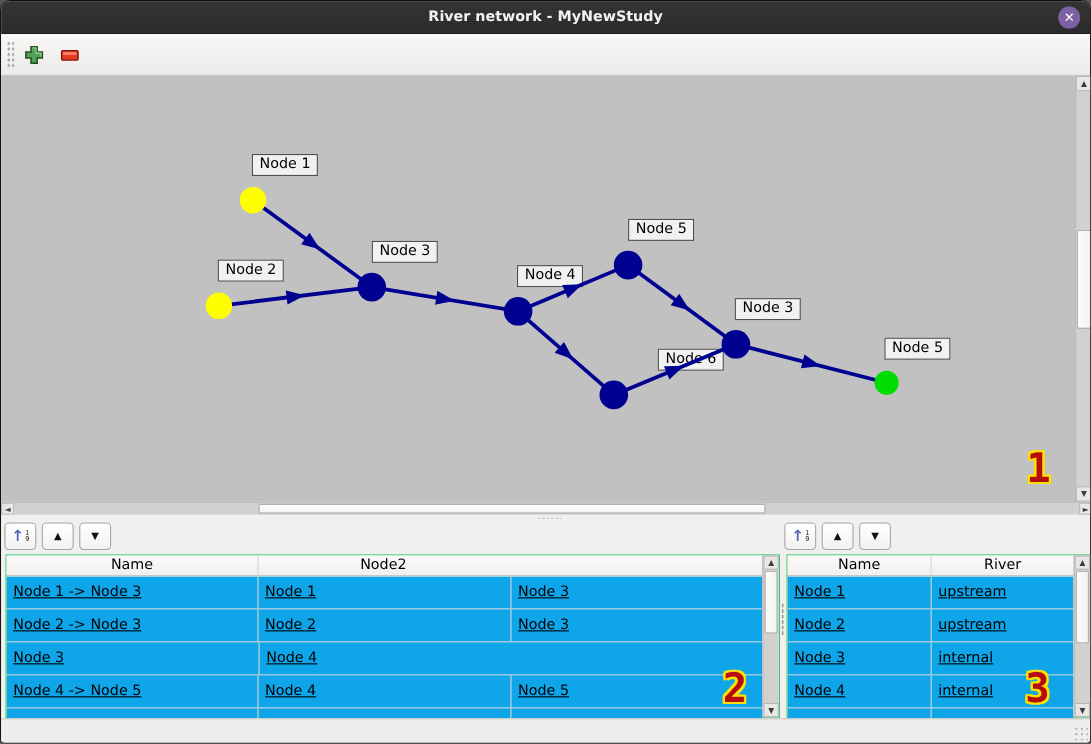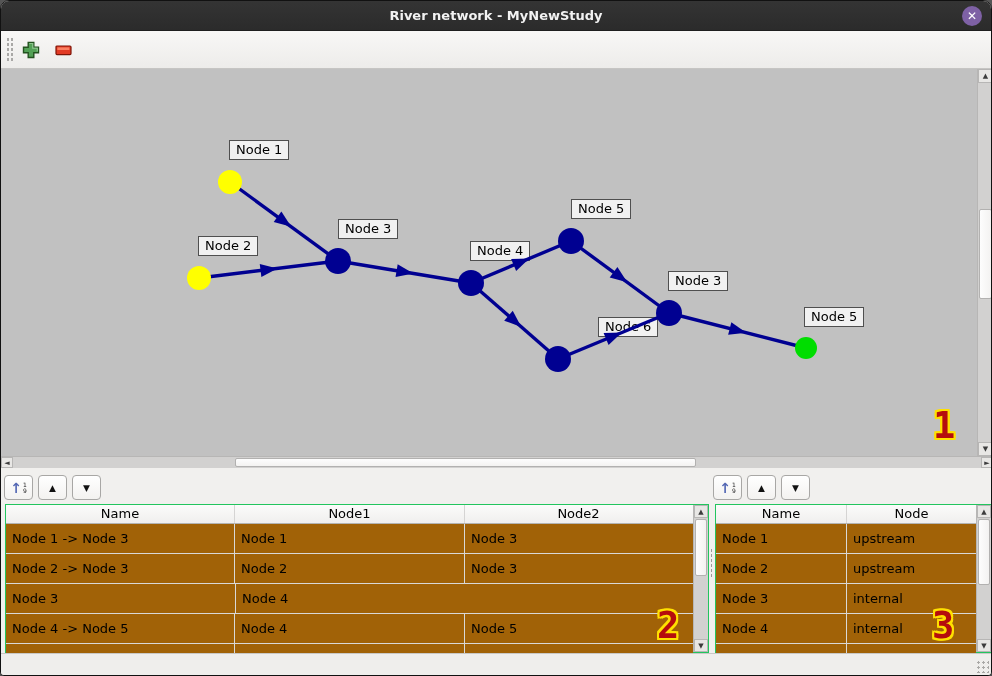--- a/index.html
+++ b/index.html
@@ -79,21 +79,21 @@
   .sort-digits { display:flex; flex-direction:column; font-size:6px; color:#222; margin-left:1px; }
   
   .tablebox { position:absolute; top:31px; background:#fff; border:1px solid #22c55e; }
   .t-head { display:flex; height:19px; background:linear-gradient(#fbfbfa,#f0efee); border-bottom:1px solid #b4b3b1; }
   .t-hcell {
     font-size:13px; color:#000; text-align:center; line-height:18px;
     border-right:1px solid #d5d4d3; overflow:hidden;
   }
   .t-hcell:last-child { border-right:none; }
   .t-body { overflow:hidden; }
-  .t-row { display:flex; height:30px; border-bottom:1px solid #d9d8d7; background:#a16207; }
+  .t-row { display:flex; height:30px; border-bottom:1px solid #d9d8d7; background:#0ea5e9;text-decoration:underline; }
   .t-cell {
     font-size:13px; color:#000; padding:7px 0 0 6px;
     border-right:1px solid #d9d8d7; overflow:hidden; white-space:nowrap;
   }
   .t-cell:last-child { border-right:none; }
   .t-vscroll { position:absolute; top:0; width:15px; }
   .v-splitter-dots {
     position:absolute; left:709px; top:75px; width:3px; height:30px;
     background-image:radial-gradient(#9a9998 0.9px, transparent 1px); background-size:3px 5px;
   }
@@ -237,21 +237,20 @@
           <span>▲</span>
         </span>
       <span class="mini-btn">
           <span>▼</span>
         </span>
     </div>
 
     <div class="tablebox" style="left:4px;width:704px;height:149px;">
       <div class="t-head" style="width:687px;">
           <div class="t-hcell" style="width: 229px;">Name</div>
-          <div class="t-hcell" style="width: 230px;">Node1</div>
           <div class="t-hcell" style="width: 227px;">Node2</div>
         </div>
       <div class="t-body" style="width:687px;height:129px;">
           <div class="t-row">
             <div class="t-cell" style="width: 229px;">Node 1 -&gt; Node 3</div>
             <div class="t-cell" style="width: 230px;">Node 1</div>
             <div class="t-cell" style="width: 227px;">Node 3</div>
           </div>
           <div class="t-row">
             <div class="t-cell" style="width: 229px;">Node 2 -&gt; Node 3</div>
@@ -282,21 +281,21 @@
             <span>▼</span>
           </span>
       </div>
     </div>
 
     <span class="v-splitter-dots"></span>
 
     <div class="tablebox" style="left:714px;width:277px;height:149px;">
       <div class="t-head" style="width:260px;">
           <div class="t-hcell" style="width: 131px;">Name</div>
-          <div class="t-hcell" style="width: 129px;">Node</div>
+          <div class="t-hcell" style="width: 129px;">River</div>
         </div>
       <div class="t-body" style="width:260px;height:129px;">
           <div class="t-row">
             <div class="t-cell" style="width: 131px;">Node 1</div>
             <div class="t-cell" style="width: 129px;">upstream</div>
           </div>
           <div class="t-row">
             <div class="t-cell" style="width: 131px;">Node 2</div>
             <div class="t-cell" style="width: 129px;">upstream</div>
           </div>

